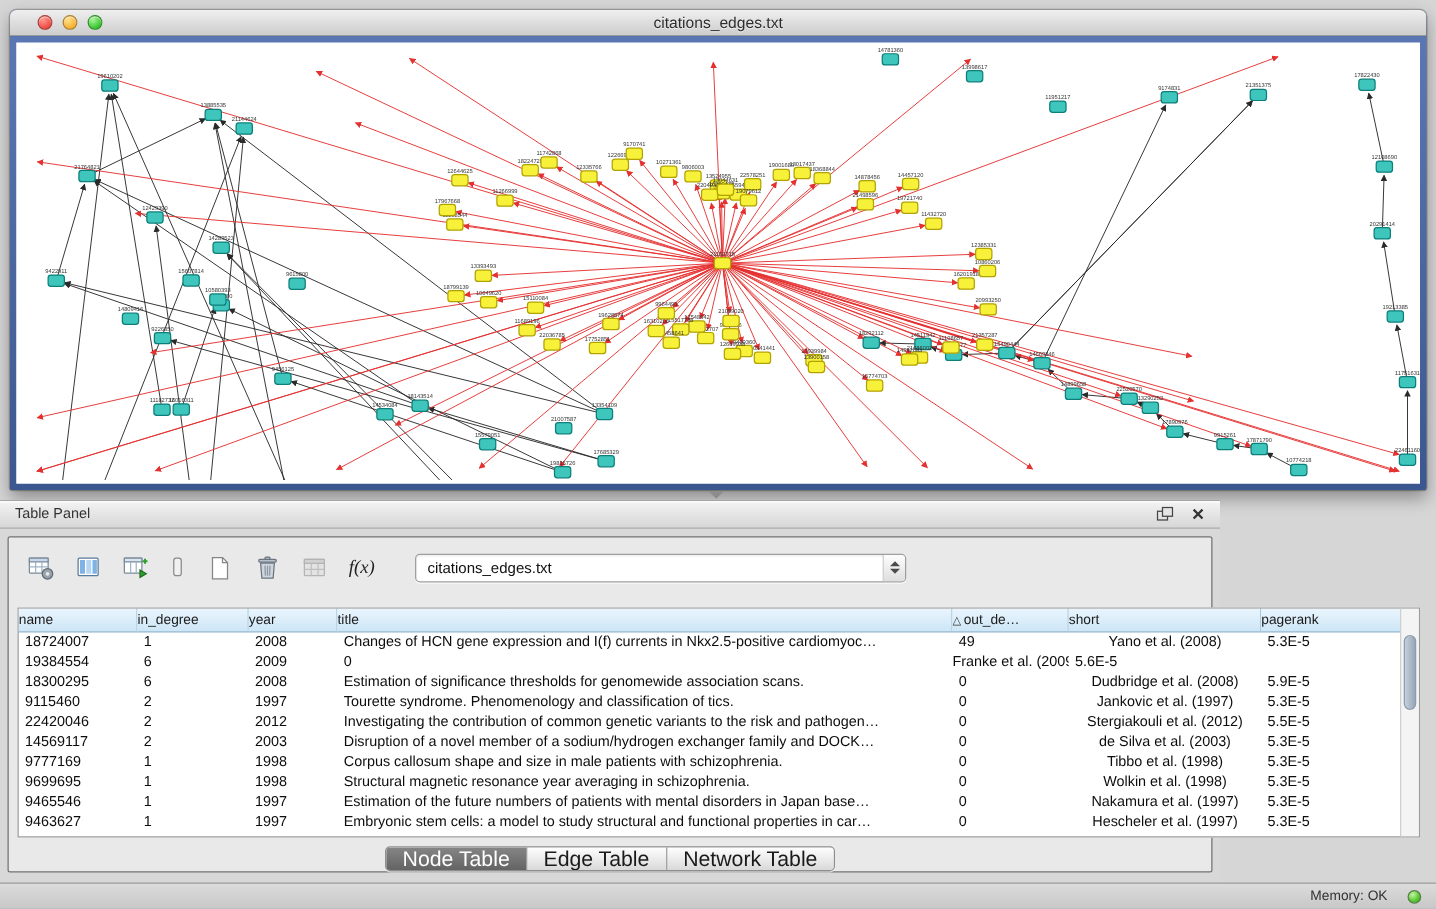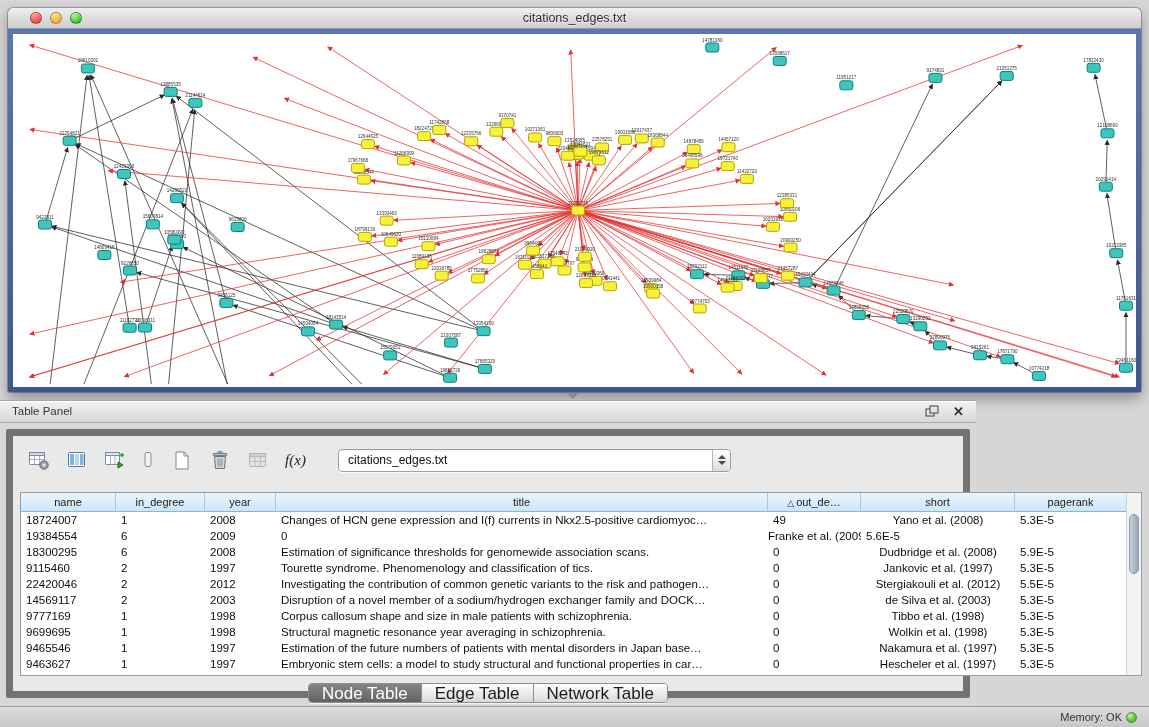--- a/index.html
+++ b/index.html
@@ -57,21 +57,21 @@
     border-bottom:1px solid #ababab; position:relative;
     box-shadow:inset 0 1px 0 #fff;
   }
   .panel-title{ font-size:11.5px; line-height:21px; color:#333; padding-left:12px; }
   .panel-header-icons{ position:absolute; right:10px; top:3px; display:flex; gap:12px; align-items:center; }
   .float-btn, .close-btn{ width:15px; height:15px; display:flex; align-items:center; justify-content:center; cursor:default; }
   .close-btn{ font-size:13px; font-weight:bold; color:#333; }
 
   .panel-body{
     position:absolute; left:6px; right:6px; top:28px; bottom:8px;
-    background:#e9e9e9; border:7px solid #737373; border-radius:2px;
+    background:#e9e9e9; border:1px solid #737373; border-radius:2px;
   }
   .toolbar{ height:48px; display:flex; align-items:center; padding-left:12px; gap:11px; }
   .tb-btn{ width:27px; height:26px; display:flex; align-items:center; justify-content:center; background:transparent; border:0; }
   .tb-btn.narrow{ width:18px; }
   .fx{ font-family:"Liberation Serif", serif; font-style:italic; font-size:15px; color:#222; }
 
   .dropdown{
     margin-left:18px; width:393px; height:23px; background:#fff;
     border:1px solid #9f9f9f; border-radius:4px; display:flex; align-items:center;
     box-shadow:0 1px 0 rgba(255,255,255,.8), inset 0 1px 2px rgba(0,0,0,.08);
@@ -87,21 +87,21 @@
   .dd-stepper .dn{ width:0;height:0;border-left:4px solid transparent;border-right:4px solid transparent;border-top:4px solid #4a4a4a; }
 
   
   .table-wrap{
     position:relative; margin-left:7px; margin-top:8px; width:1122px; height:184px;
     background:#fff; border:1px solid #9b9b9b;
   }
   .thead, .tr{ display:grid; grid-template-columns:95px 89px 71px 492px 93px 154px 112px; }
   .thead{ width:1106px; }
   .th{
-    text-align:center; font-size:11px; line-height:18px; height:19px;
+    text-align:left; font-size:11px; line-height:18px; height:19px;
     background:linear-gradient(#eaf5fd,#cde6f7);
     border-right:1px solid #a8c8de; border-bottom:1px solid #8fb4cd;
     color:#1b1b1b; white-space:nowrap; overflow:hidden;
   }
   .sort-ind{ font-size:9px; color:#333; margin-right:2px; }
   .tbody{ width:1106px; }
   .tr{ height:16px; }
   .td{
     font-size:11.5px; line-height:16px; padding-left:5px;
     white-space:nowrap; overflow:hidden; color:#0d0d0d;
@@ -126,21 +126,21 @@
     background:linear-gradient(#fefefe,#d9d9d9); border-right:1px solid #8e8e8e;
     white-space:nowrap;
   }
   .tab:last-child{ border-right:0; }
   .tab.sel{ background:linear-gradient(#858585,#636363); color:#fff; }
 
   
   .statusbar{
     position:absolute; left:0; bottom:0; width:1149px; height:21px;
     background:linear-gradient(#dcdcdc,#c7c7c7); border-top:1px solid #9c9c9c;
-    display:flex; align-items:center; justify-content:flex-end; gap:4px; padding-right:12px;
+    display:flex; align-items:center; justify-content:flex-end; gap:16px; padding-right:12px;
   }
   .mem-label{ font-size:11px; color:#333; }
   .mem-dot{
     width:11px; height:11px; border-radius:50%;
     border:1px solid #567f4a;
     background:radial-gradient(circle at 35% 30%, #c4f5a2, #4ec229 65%);
   }
 </style>
 </head>
 <body>

